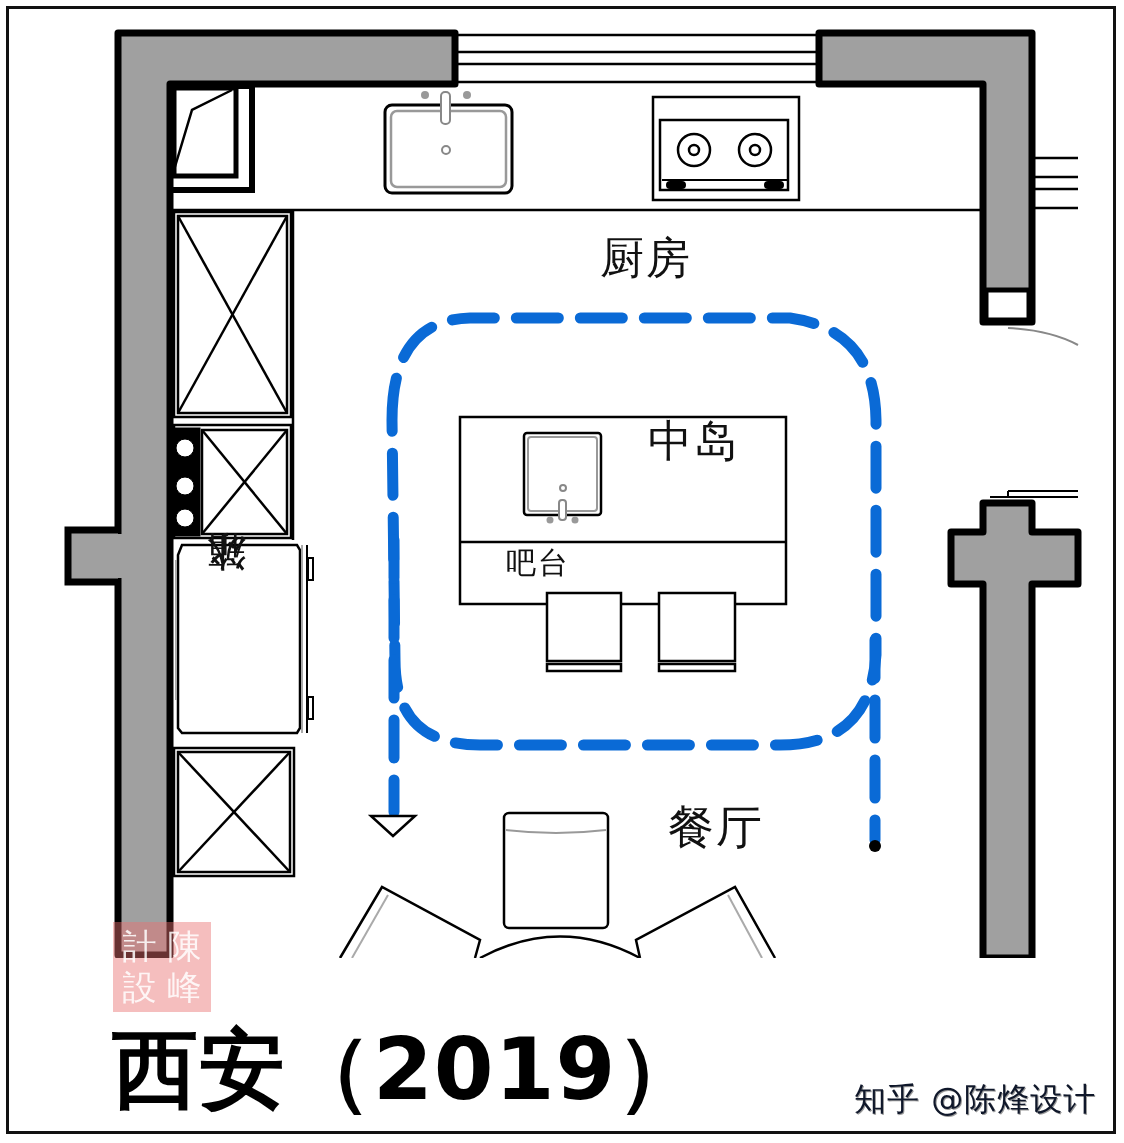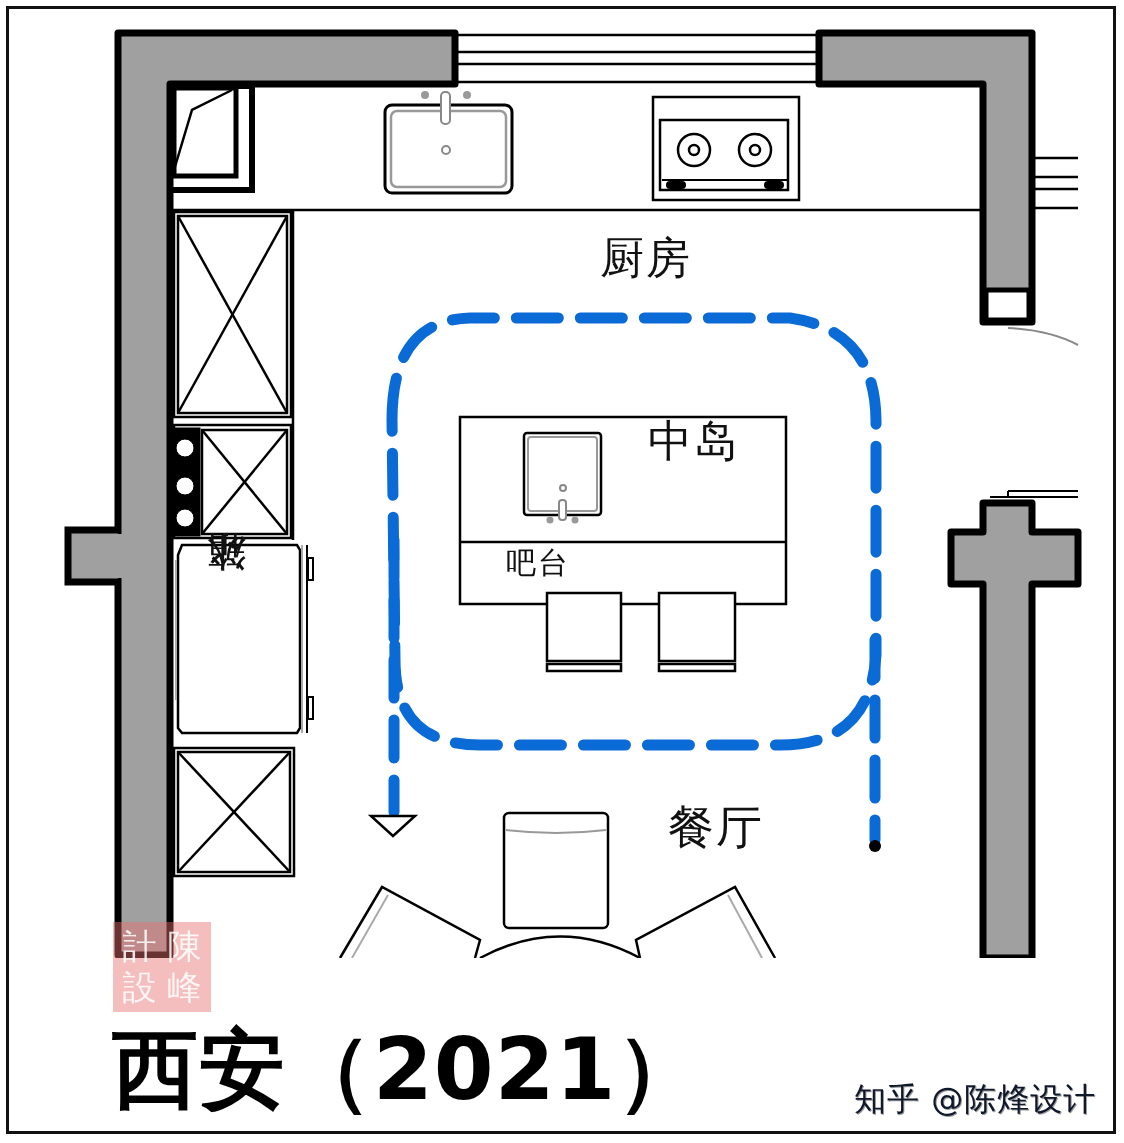--- a/index.html
+++ b/index.html
@@ -176,15 +176,15 @@
 <div class="label room-fridge">冰箱</div>
 <div class="label room-dining">餐厅</div>
 
 <div class="seal">
   <span>計</span>
   <span>陳</span>
   <span>設</span>
   <span>峰</span>
 </div>
 
-<div class="caption">西安（2021）</div>
+<div class="caption">西安（2019）</div>
 
 <div class="watermark">知乎 @陈烽设计</div>
 
 </body></html>

